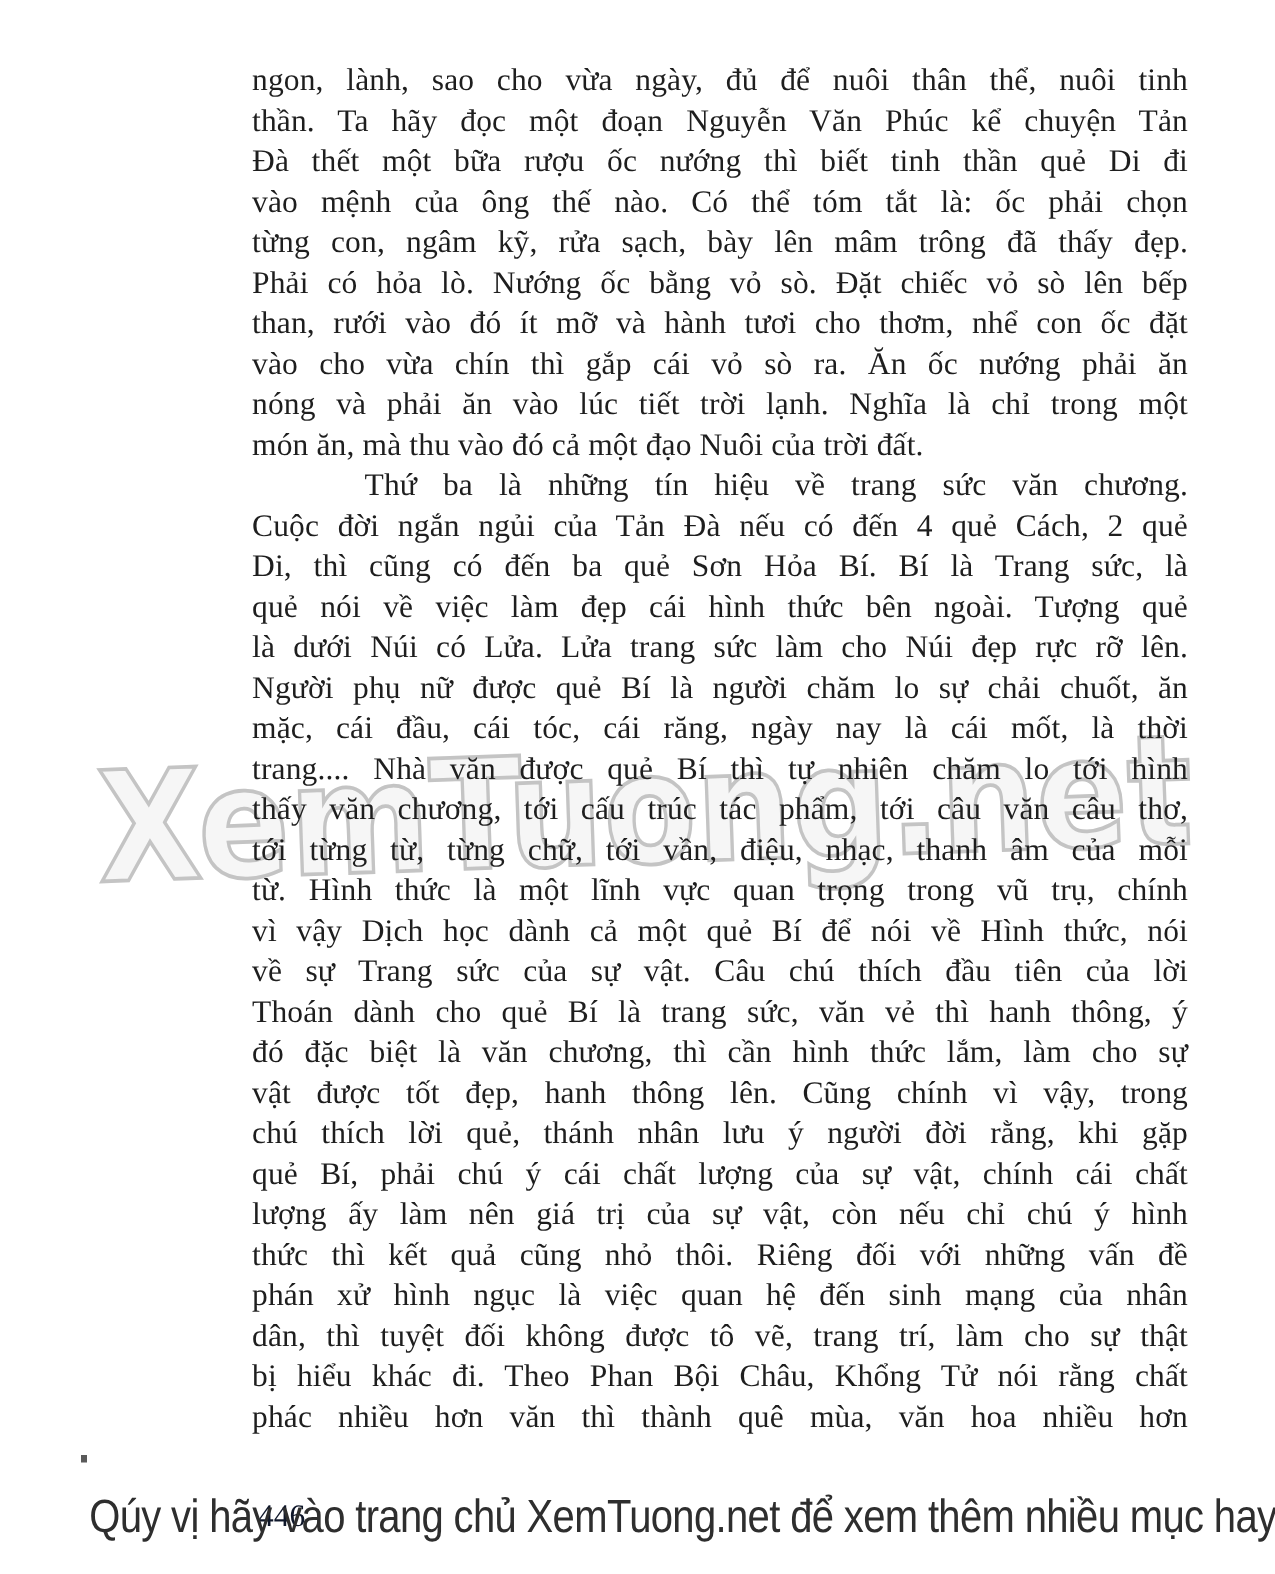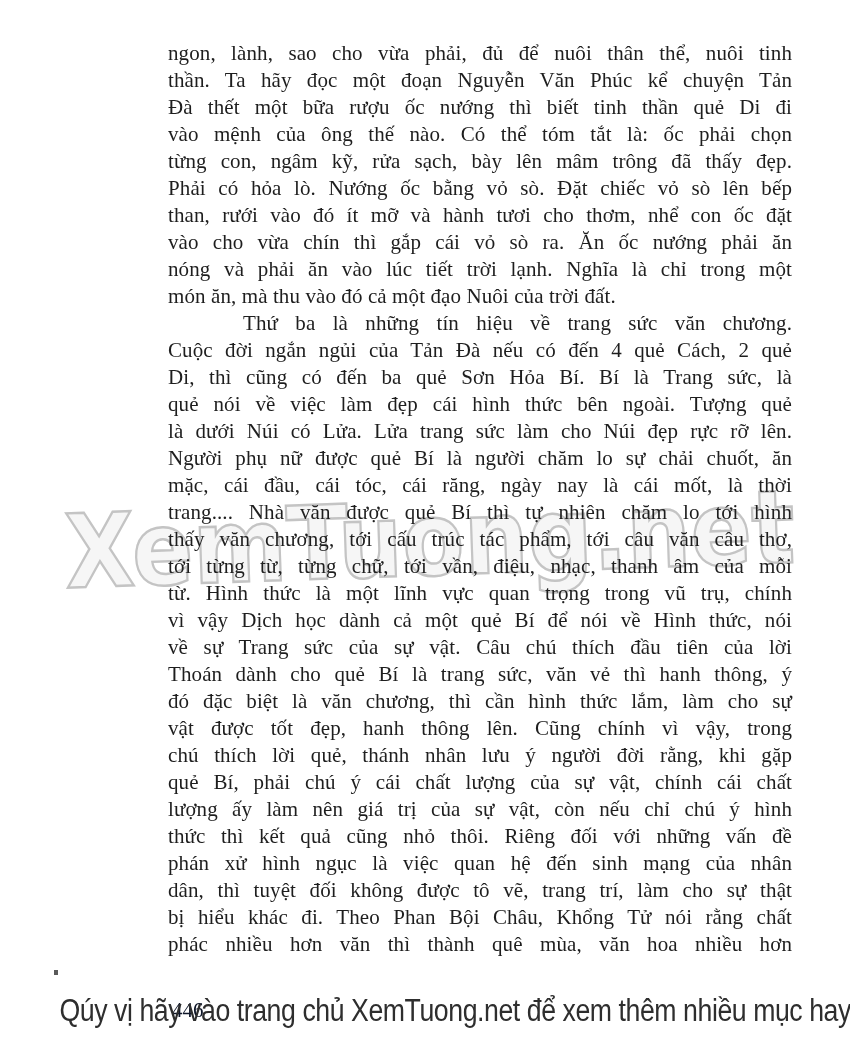--- a/index.html
+++ b/index.html
@@ -78,21 +78,21 @@
 </head>
 <body>
 
 <div class="page">
 
   <svg class="watermark" viewBox="0 0 780 200" xmlns="http://www.w3.org/2000/svg">
     <text x="390" y="145" text-anchor="middle" font-family="DejaVu Sans, sans-serif" font-size="102" font-weight="bold" fill="#efefef" fill-opacity="0.55" stroke="#c4c4c4" stroke-width="2.5" textLength="730" lengthAdjust="spacingAndGlyphs" transform="rotate(-2 390 115)">XemTuong.net</text>
   </svg>
 
   <div class="text-block">
-      <div class="line"><span>ngon, lành, sao cho vừa phải, đủ để nuôi thân thể, nuôi tinh</span></div>
+      <div class="line"><span>ngon, lành, sao cho vừa ngày, đủ để nuôi thân thể, nuôi tinh</span></div>
       <div class="line"><span>thần. Ta hãy đọc một đoạn Nguyễn Văn Phúc kể chuyện Tản</span></div>
       <div class="line"><span>Đà thết một bữa rượu ốc nướng thì biết tinh thần quẻ Di đi</span></div>
       <div class="line"><span>vào mệnh của ông thế nào. Có thể tóm tắt là: ốc phải chọn</span></div>
       <div class="line"><span>từng con, ngâm kỹ, rửa sạch, bày lên mâm trông đã thấy đẹp.</span></div>
       <div class="line"><span>Phải có hỏa lò. Nướng ốc bằng vỏ sò. Đặt chiếc vỏ sò lên bếp</span></div>
       <div class="line"><span>than, rưới vào đó ít mỡ và hành tươi cho thơm, nhể con ốc đặt</span></div>
       <div class="line"><span>vào cho vừa chín thì gắp cái vỏ sò ra. Ăn ốc nướng phải ăn</span></div>
       <div class="line"><span>nóng và phải ăn vào lúc tiết trời lạnh. Nghĩa là chỉ trong một</span></div>
       <div class="line para-end"><span>món ăn, mà thu vào đó cả một đạo Nuôi của trời đất.</span></div>
       <div class="line indent"><span>Thứ ba là những tín hiệu về trang sức văn chương.</span></div>

